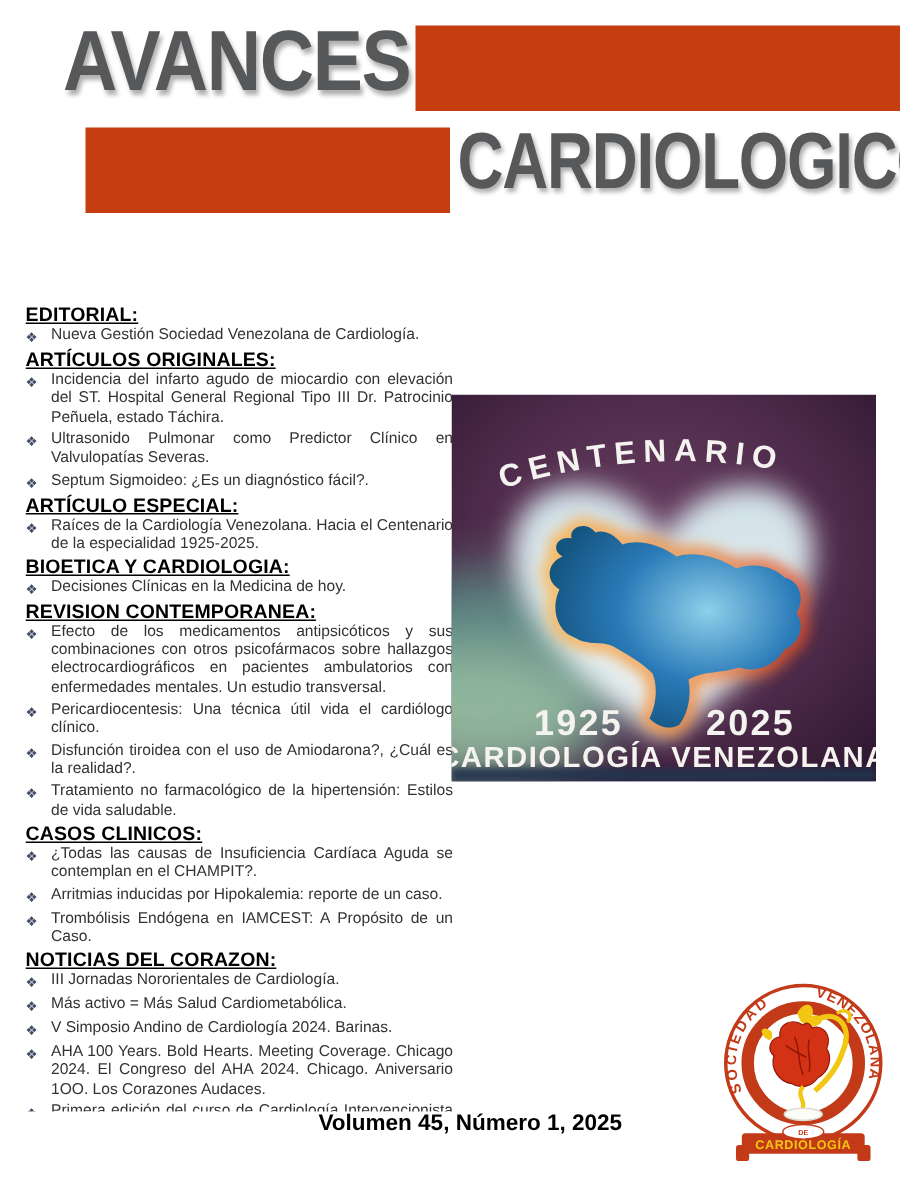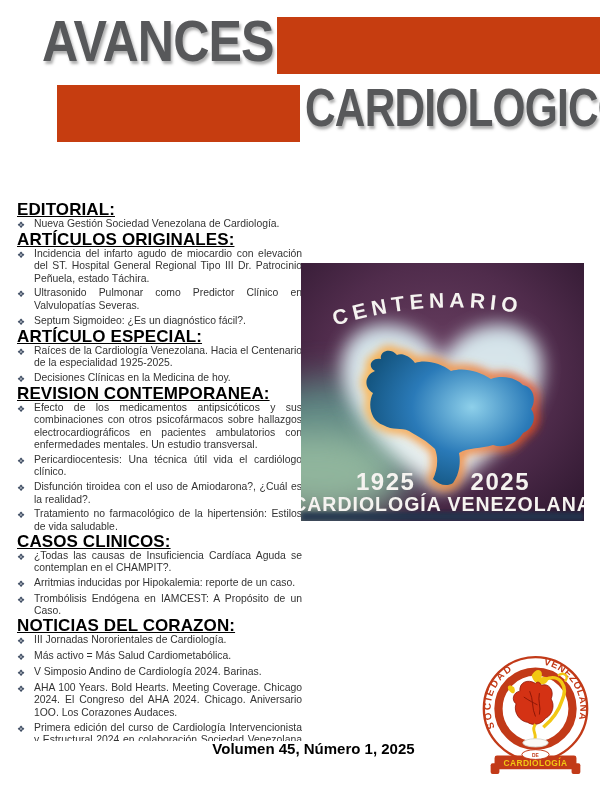--- a/index.html
+++ b/index.html
@@ -18,21 +18,21 @@
   .title2{position:absolute;left:248px;top:-6px;font-size:53px;font-weight:700;color:#57585a;
           letter-spacing:-1px;transform:scaleX(.80);transform-origin:left;
           text-shadow:2px 3px 3px rgba(80,80,80,.45);white-space:nowrap;}
   .meta{position:relative;height:46px;}
   .issn-block{position:absolute;left:18px;top:0;font-size:12.5px;font-weight:700;color:#111;line-height:16px;}
   .sub-block{position:absolute;left:230px;right:18px;top:3px;text-align:center;
              color:#9b9b9b;font-size:13.5px;line-height:17px;letter-spacing:.6px;}
 
   
   .toc{position:absolute;left:17px;top:203px;width:285px;height:538px;overflow:hidden;}
-  .toc-header{font-size:17px;font-weight:700;color:#000;text-decoration:underline;
+  .toc-header{font-size:13px;font-weight:700;color:#000;text-decoration:underline;
               line-height:12.4px;margin:1px 0 1.5px 0;letter-spacing:.1px;}
   .toc-item{display:flex;margin-bottom:2.5px;line-height:12.4px;}
   .bullet{flex:none;width:17px;font-size:9px;color:#3f4d63;padding-top:1px;}
   .toc-text{flex:1;font-size:10.4px;text-align:justify;color:#333;}
 
   
   .panel{position:absolute;left:301px;top:263px;width:283px;height:258px;}
   .panel svg{display:block;}
 
   
@@ -74,20 +74,21 @@
     </div>
     <div class="toc-item">
       <span class="bullet">❖</span>
       <span class="toc-text">Septum Sigmoideo: ¿Es un diagnóstico fácil?.</span>
     </div>
     <div class="toc-header">ARTÍCULO ESPECIAL:</div>
     <div class="toc-item">
       <span class="bullet">❖</span>
       <span class="toc-text">Raíces de la Cardiología Venezolana.  Hacia el Centenario de la especialidad 1925-2025.</span>
     </div>
+    <div class="toc-header">BIOETICA Y CARDIOLOGIA:</div>
     <div class="toc-item">
       <span class="bullet">❖</span>
       <span class="toc-text">Decisiones Clínicas en la Medicina de hoy.</span>
     </div>
     <div class="toc-header">REVISION CONTEMPORANEA:</div>
     <div class="toc-item">
       <span class="bullet">❖</span>
       <span class="toc-text">Efecto de los medicamentos antipsicóticos y sus combinaciones con otros psicofármacos sobre hallazgos electrocardiográficos en pacientes ambulatorios con enfermedades mentales. Un estudio transversal.</span>
     </div>
     <div class="toc-item">

